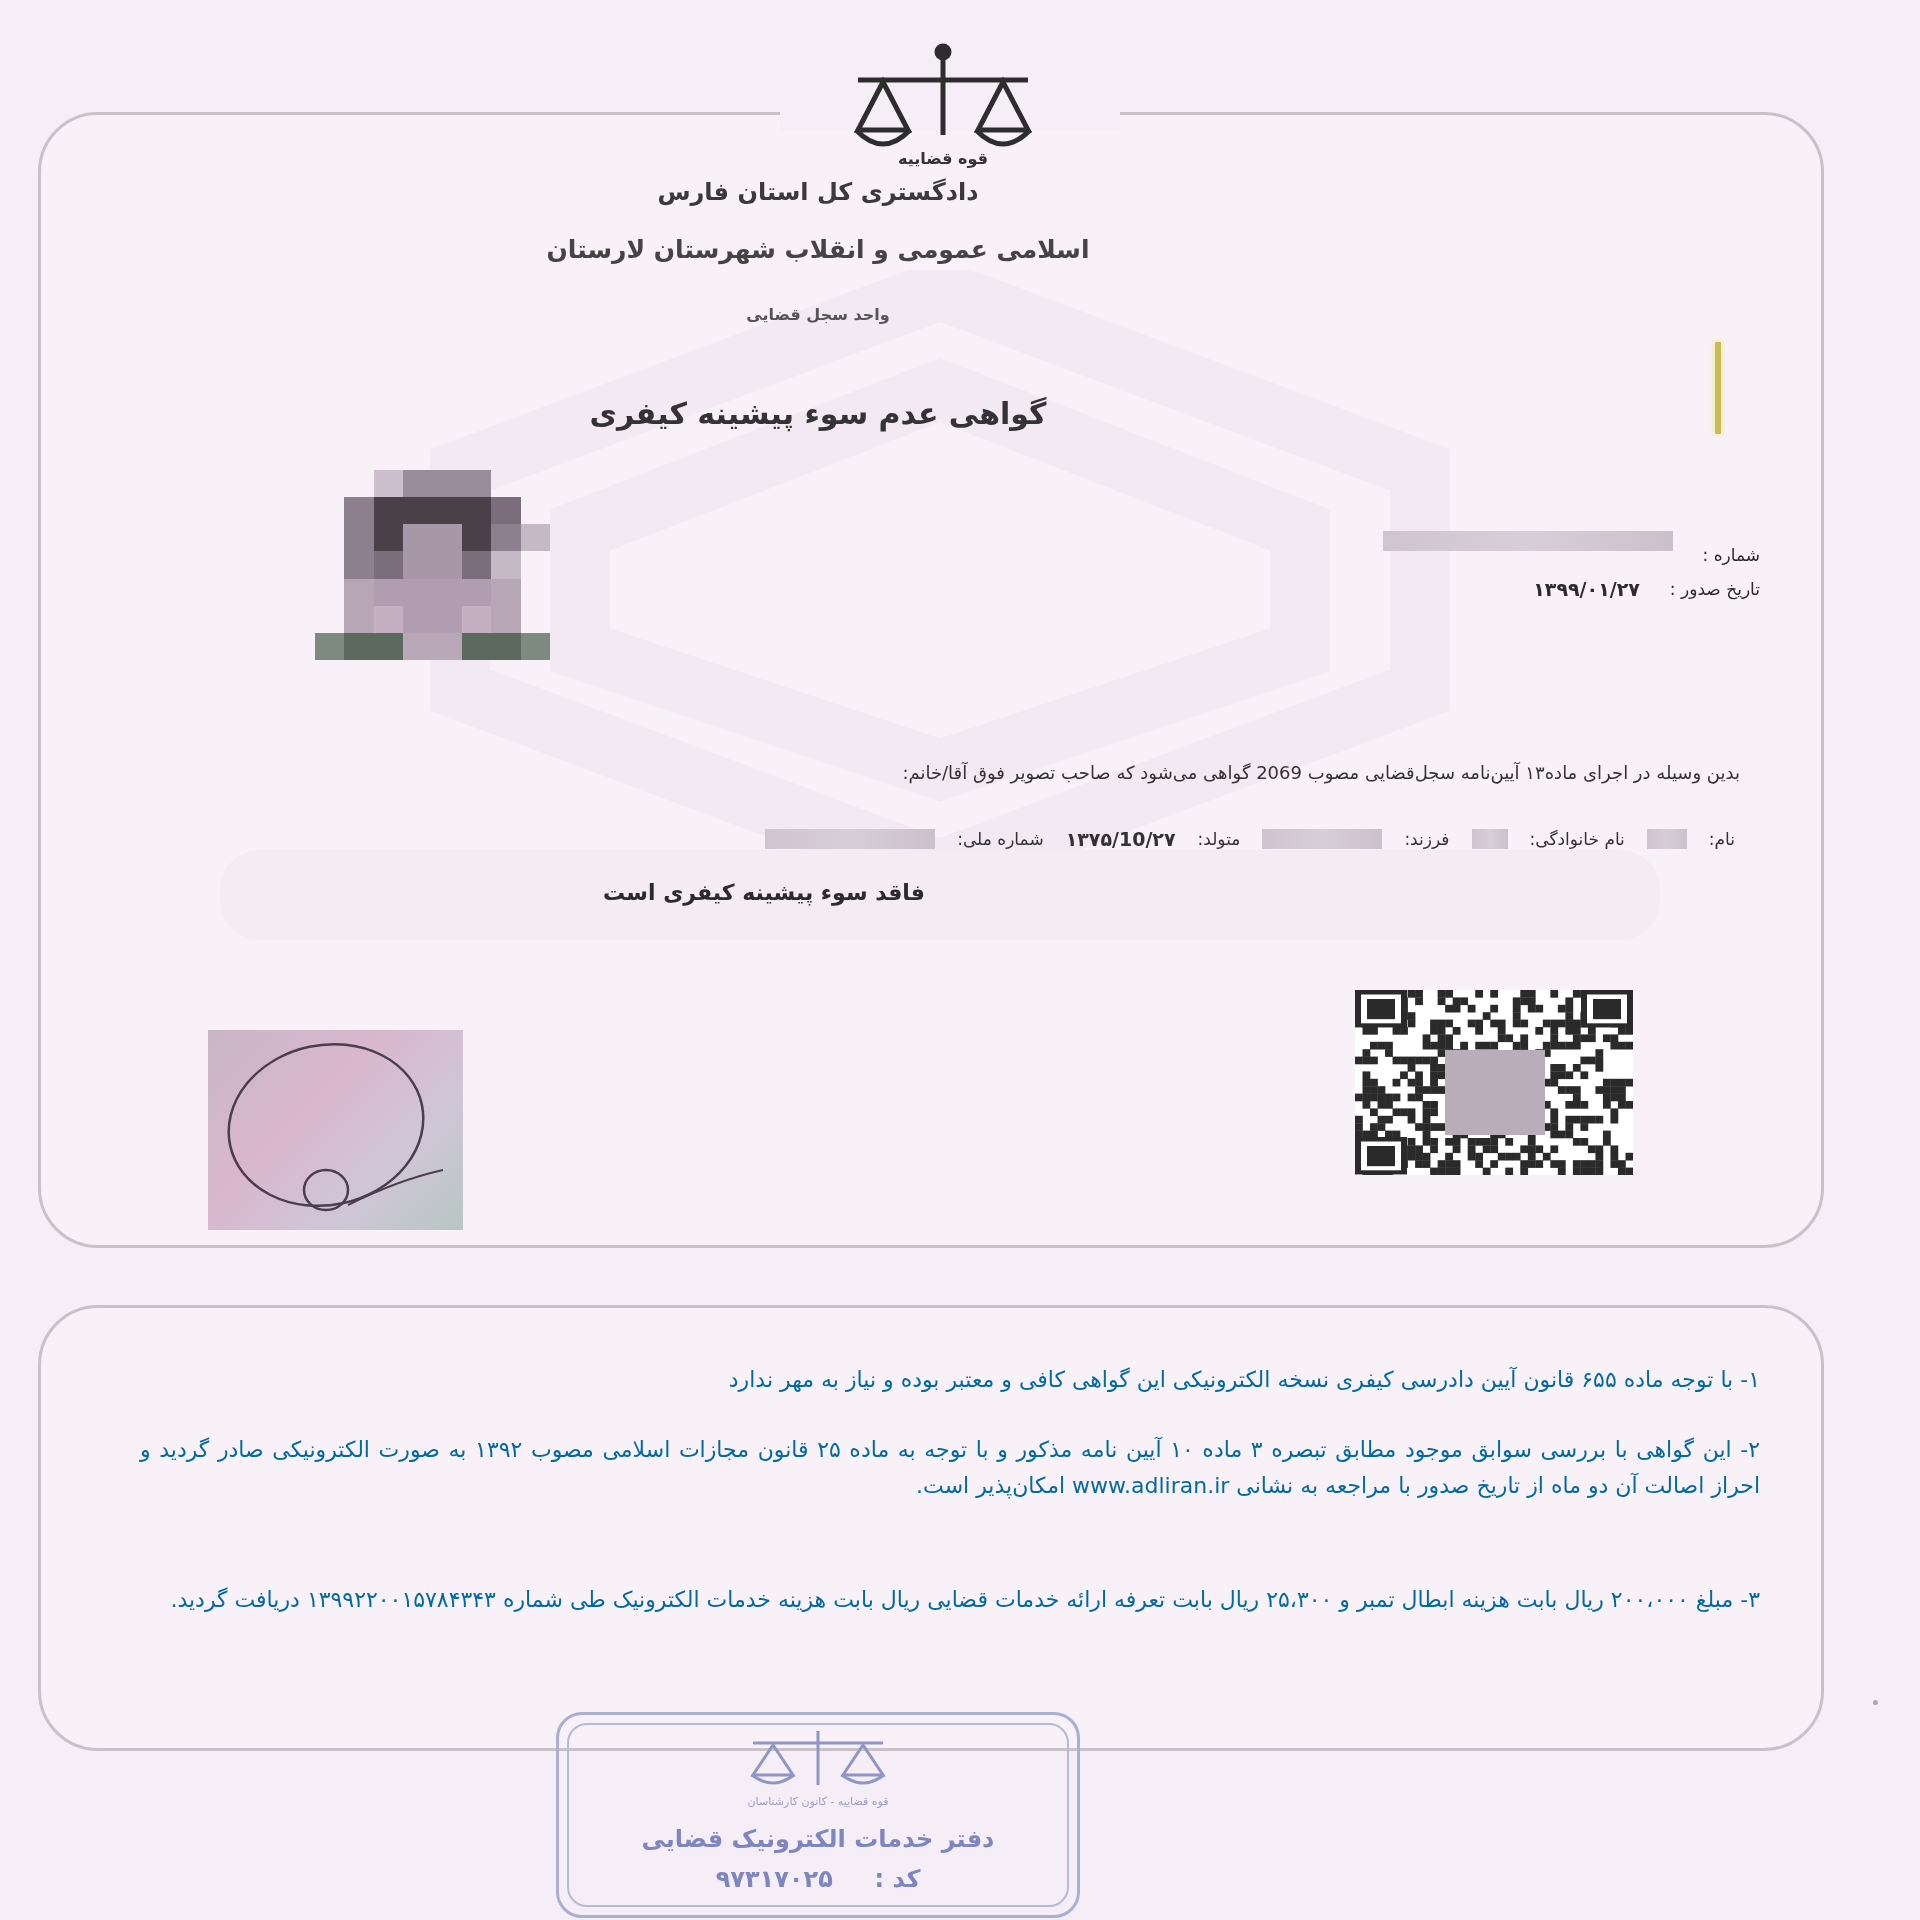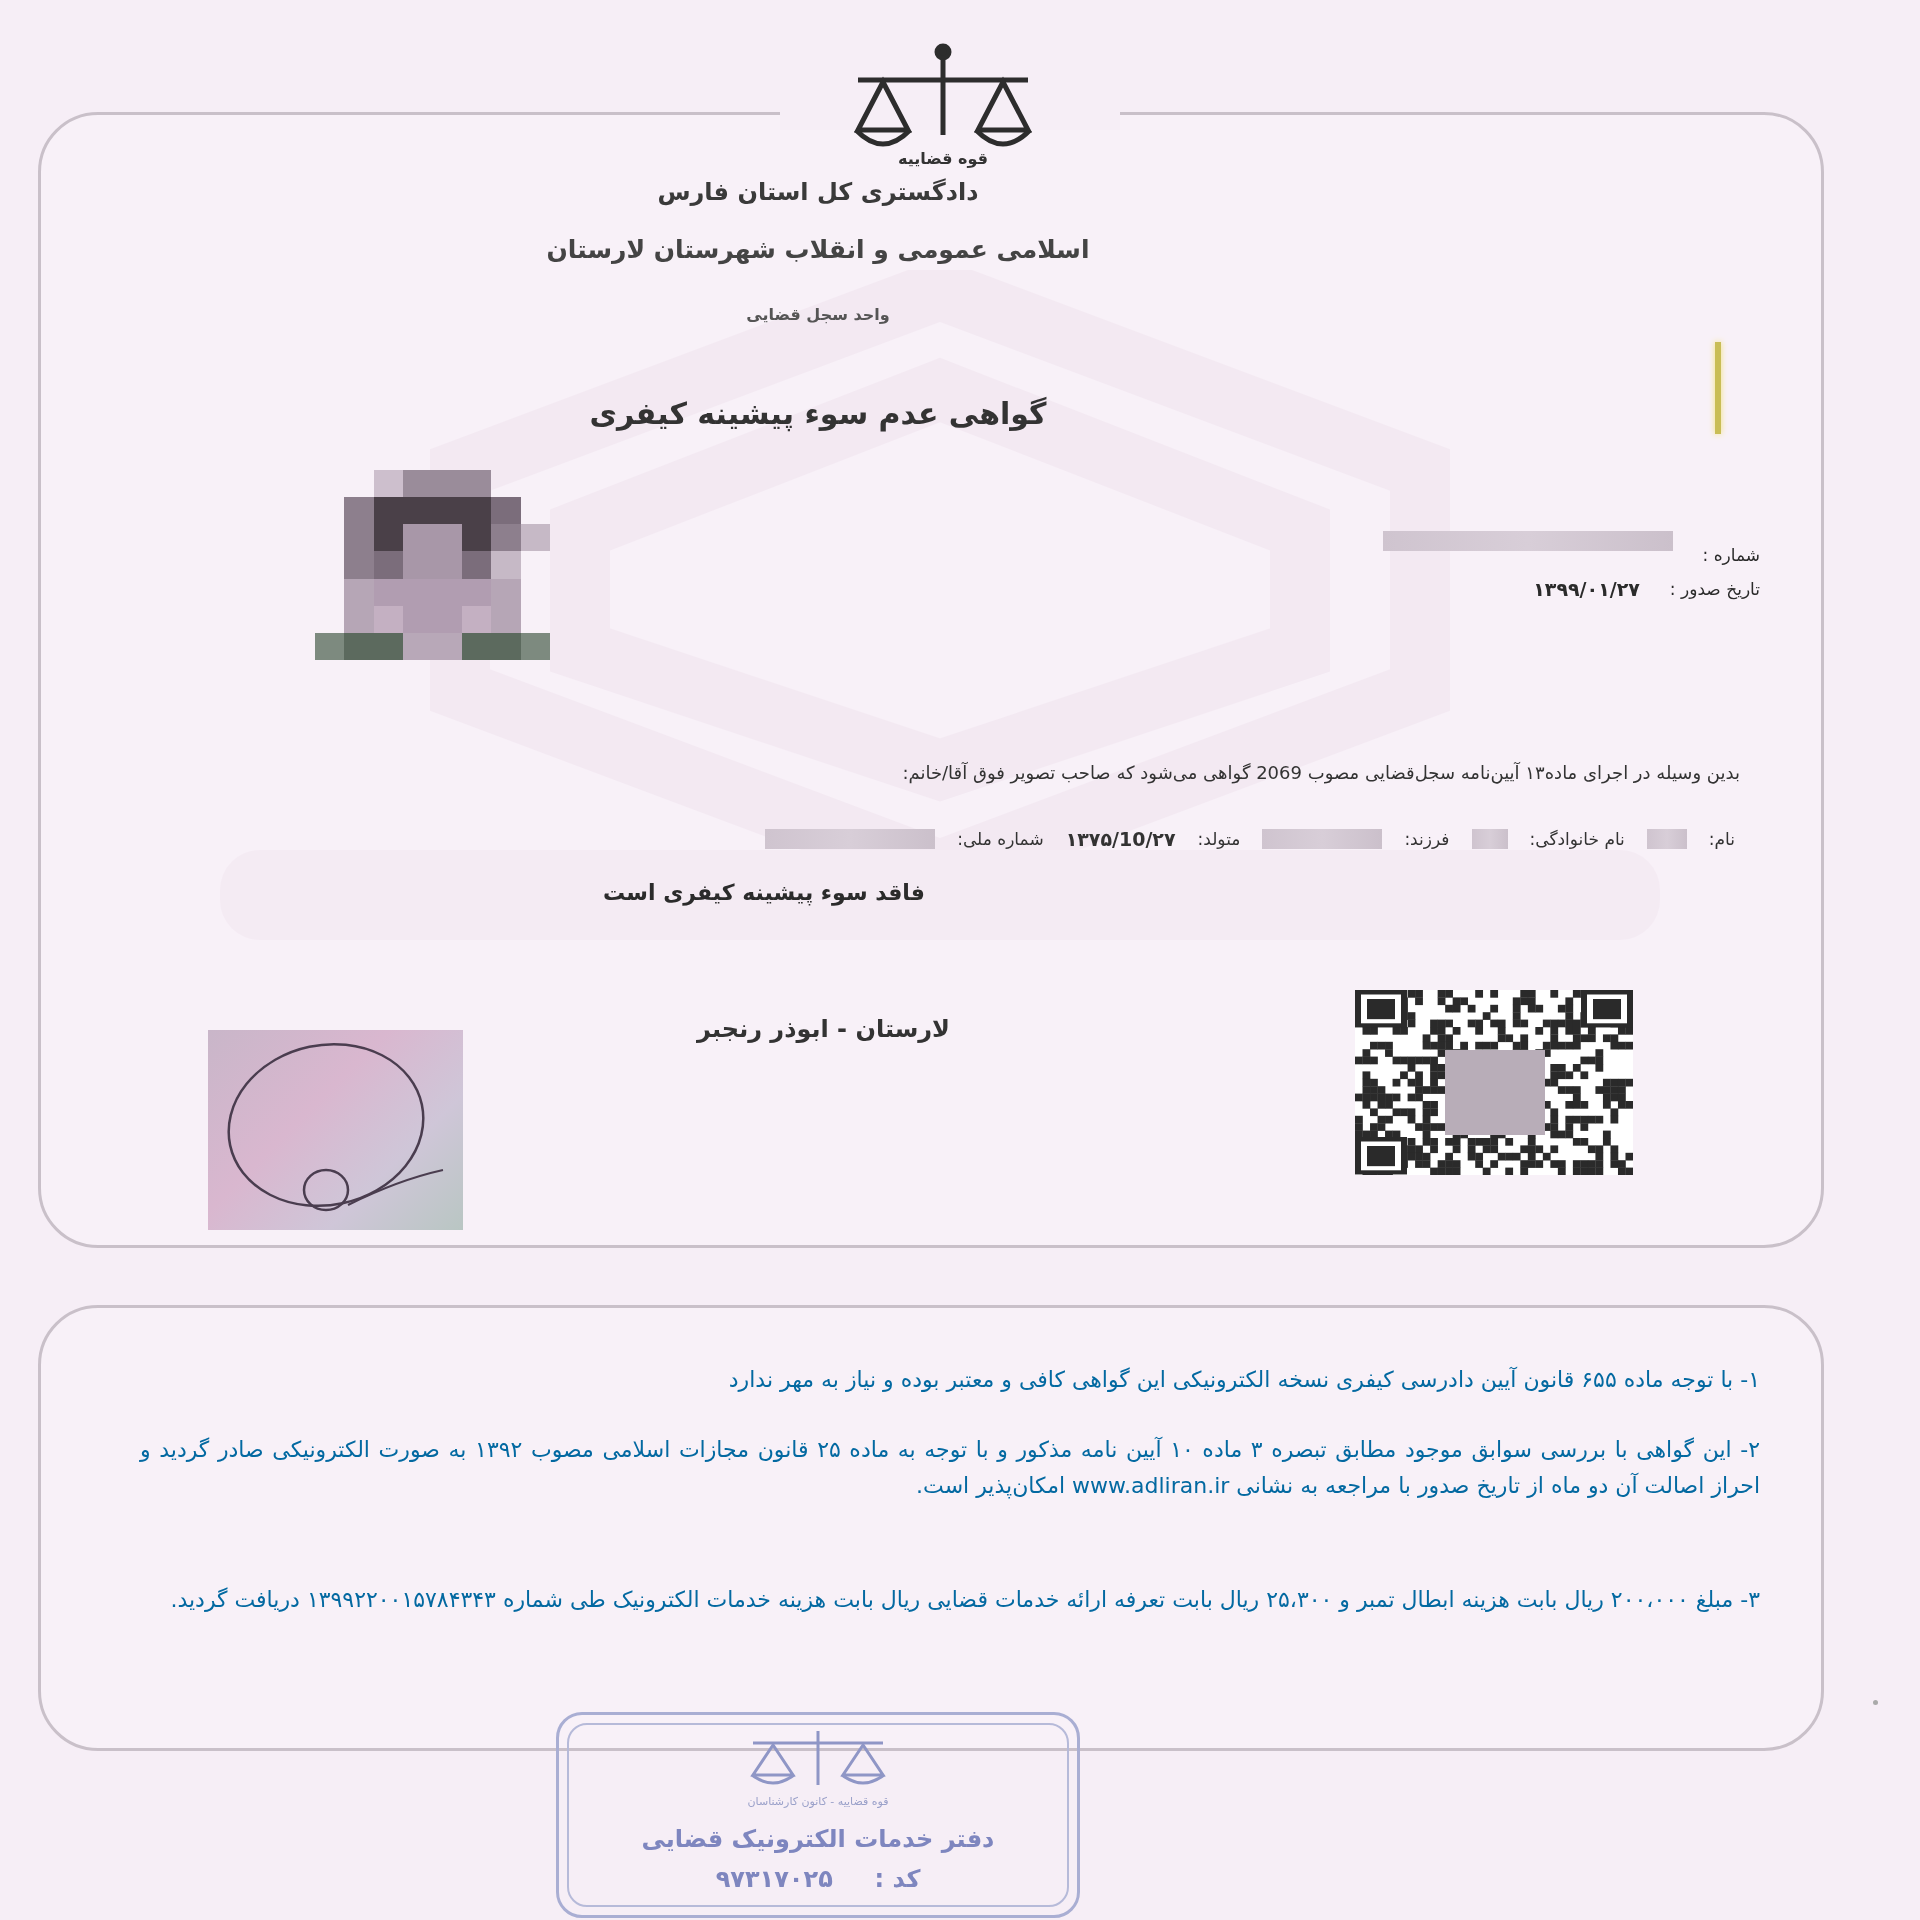--- a/index.html
+++ b/index.html
@@ -610,21 +610,20 @@
   </svg>
 
 <div class="sign-box">
   <svg width="255" height="200">
     <ellipse cx="118" cy="95" rx="98" ry="80" fill="none" stroke="#4a3d4f" stroke-width="2.5" transform="rotate(-12 118 95)"></ellipse>
     <ellipse cx="118" cy="160" rx="22" ry="20" fill="none" stroke="#4a3d4f" stroke-width="2.5"></ellipse>
     <path d="M140 175 Q190 150 235 140" fill="none" stroke="#4a3d4f" stroke-width="2"></path>
   </svg>
 </div>
 <div class="sign-text">
-  <div>لارستان - ابوذر رنجبر</div>
 </div>
 
 <div class="notes n1">۱- با توجه ماده ۶۵۵ قانون آیین دادرسی کیفری نسخه الکترونیکی این گواهی کافی و معتبر بوده و نیاز به مهر ندارد</div>
 <div class="notes n2">۲- این گواهی با بررسی سوابق موجود مطابق تبصره ۳ ماده ۱۰ آیین نامه مذکور و با توجه به ماده ۲۵ قانون مجازات اسلامی مصوب ۱۳۹۲ به صورت الکترونیکی صادر گردید و احراز اصالت آن دو ماه از تاریخ صدور با مراجعه به نشانی www.adliran.ir امکان‌پذیر است.</div>
 <div class="notes n3">۳- مبلغ ۲۰۰،۰۰۰ ریال بابت هزینه ابطال تمبر و ۲۵،۳۰۰ ریال بابت تعرفه ارائه خدمات قضایی ریال بابت هزینه خدمات الکترونیک طی شماره ۱۳۹۹۲۲۰۰۱۵۷۸۴۳۴۳ دریافت گردید.</div>
 
 <div class="stamp">
   <div class="stamp-inner"></div>
   <svg style="position:absolute;left:179px;top:12px" width="160" height="68" viewBox="0 0 160 68">
     <g stroke="#8f96c6" stroke-width="3" fill="none">

